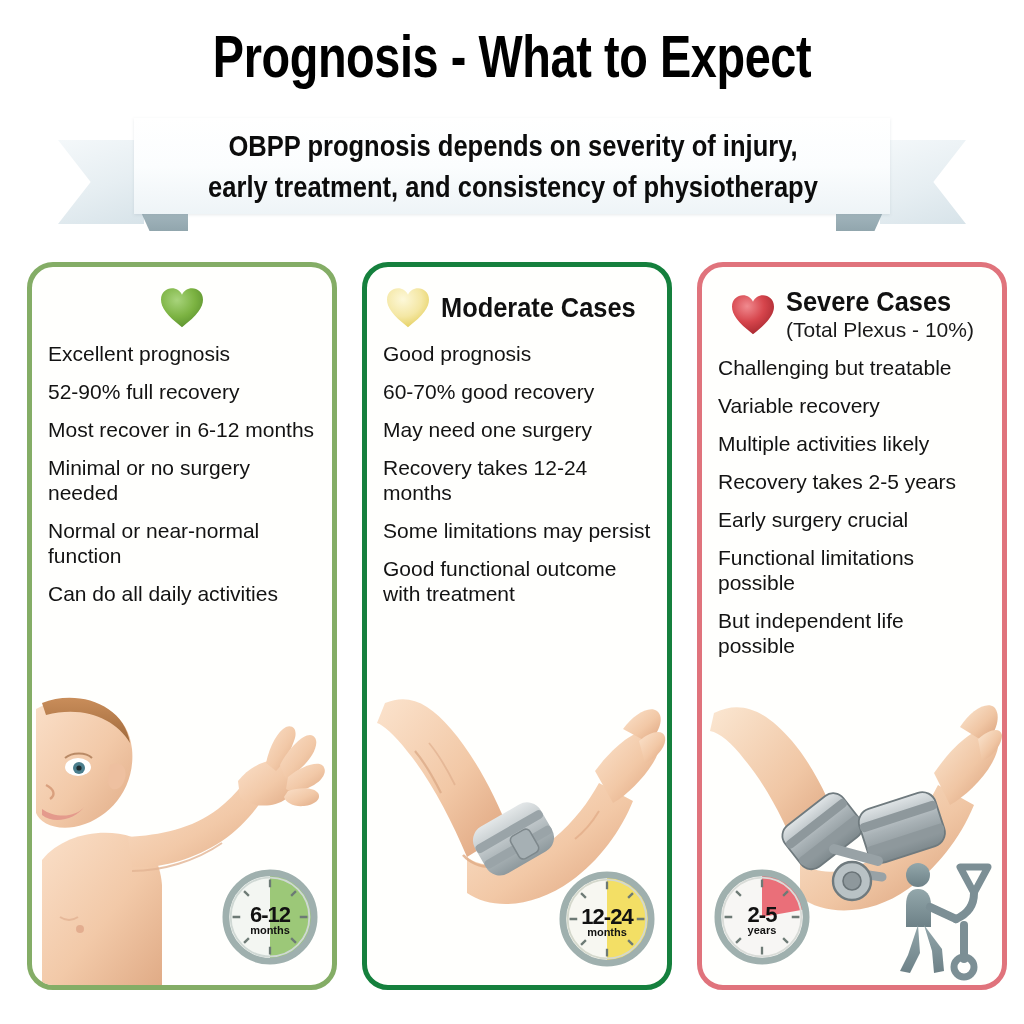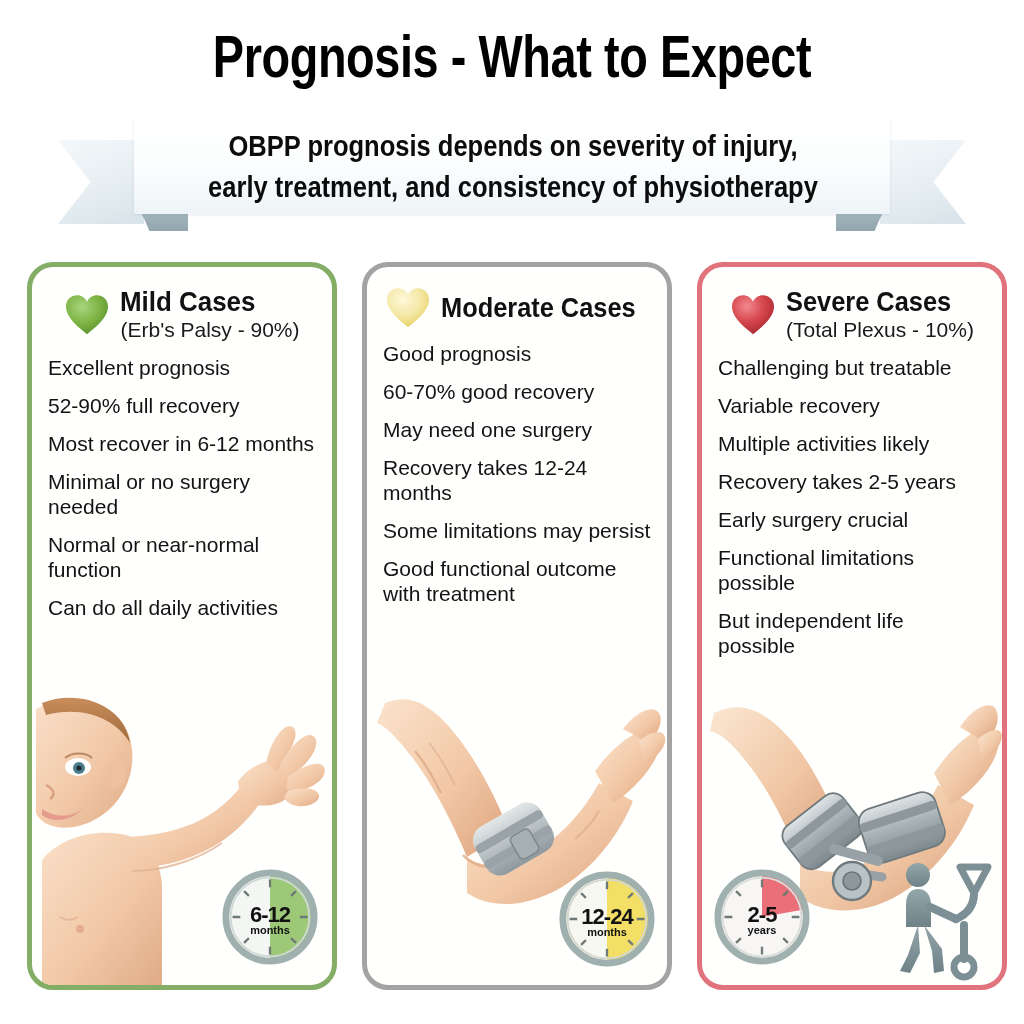--- a/index.html
+++ b/index.html
@@ -101,21 +101,21 @@
     position: absolute;
     top: 262px;
     width: 310px;
     height: 728px;
     border-radius: 26px;
     background: #fffffd;
     box-sizing: border-box;
     overflow: hidden;
   }
   #card-mild     { left: 27px;  border: 5px solid #84ad66; }
-  #card-moderate { left: 362px; border: 5px solid #a3a3a3; }
+  #card-moderate { left: 362px; border: 5px solid #15803d; }
   #card-severe   { left: 697px; border: 5px solid #e0737c; }
 
   .card-inner {
     position: absolute;
     inset: 0;
     padding: 16px 12px 0 12px;
   }
 
   .card-head {
     display: flex;
@@ -222,24 +222,20 @@
       <svg class="heart" viewBox="0 0 100 92">
         <defs>
           <radialGradient id="gMild" cx="38%" cy="30%" r="72%">
             <stop offset="0%" stop-color="#a8d47c"></stop>
             <stop offset="60%" stop-color="#7cb342"></stop>
             <stop offset="100%" stop-color="#5e9430"></stop>
           </radialGradient>
         </defs>
         <path d="M50 88 C16 62 4 44 4 28 C4 12 16 3 28 3 C38 3 46 9 50 17 C54 9 62 3 72 3 C84 3 96 12 96 28 C96 44 84 62 50 88 Z" fill="url(#gMild)"></path>
       </svg>
-      <div class="head-titles">
-        <div class="card-title">Mild Cases</div>
-        <div class="card-sub">(Erb's Palsy - 90%)</div>
-      </div>
     </div>
     <ul class="points">
       <li>Excellent prognosis</li>
       <li>52-90% full recovery</li>
       <li>Most recover in 6-12 months</li>
       <li>Minimal or no surgery needed</li>
       <li>Normal or near-normal function</li>
       <li>Can do all daily activities</li>
     </ul>
 

